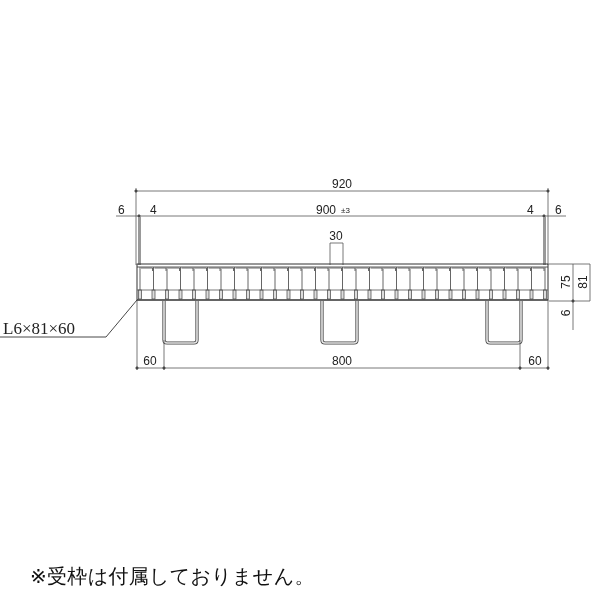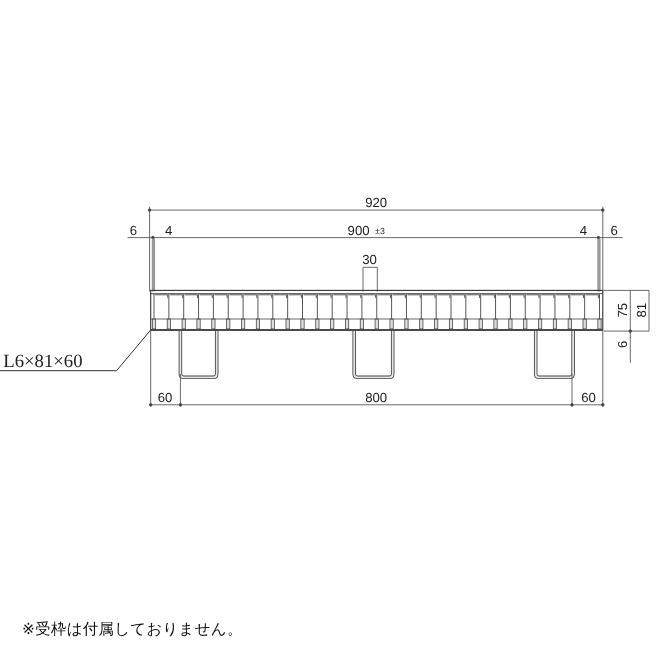--- a/index.html
+++ b/index.html
@@ -1,21 +1,21 @@
 <!DOCTYPE html>
 <html><head>
 <meta charset="utf-8">
 <style>
   html, body { margin:0; padding:0; background:#ffffff; }
   body { width:600px; height:600px; position:relative; overflow:hidden; font-family:"Liberation Sans", sans-serif; }
   #drawing { position:absolute; left:0; top:0; width:600px; height:600px; }
   .dim-text { font-family:"Liberation Sans", sans-serif; font-size:12px; fill:#222; }
   .small-text { font-family:"Liberation Sans", sans-serif; font-size:8px; fill:#222; }
   .label-text { font-family:"Liberation Serif", serif; font-size:17px; fill:#222; }
-  .note { position:absolute; left:20px; top:563px; font-family:"DejaVu Sans", sans-serif; font-size:14px; color:#111; letter-spacing:0.3px; }
+  .note { position:absolute; left:30px; top:563px; font-family:"DejaVu Sans", sans-serif; font-size:20px; color:#111; letter-spacing:0.3px; }
 </style>
 </head>
 <body>
 
 <svg id="drawing" viewBox="0 0 600 600" xmlns="http://www.w3.org/2000/svg">
 
   <g stroke="#555" stroke-width="0.8">
     <line x1="136" y1="191" x2="548" y2="191"></line>
     <line x1="136" y1="188" x2="136" y2="265"></line>
     <line x1="548" y1="188" x2="548" y2="265"></line>

